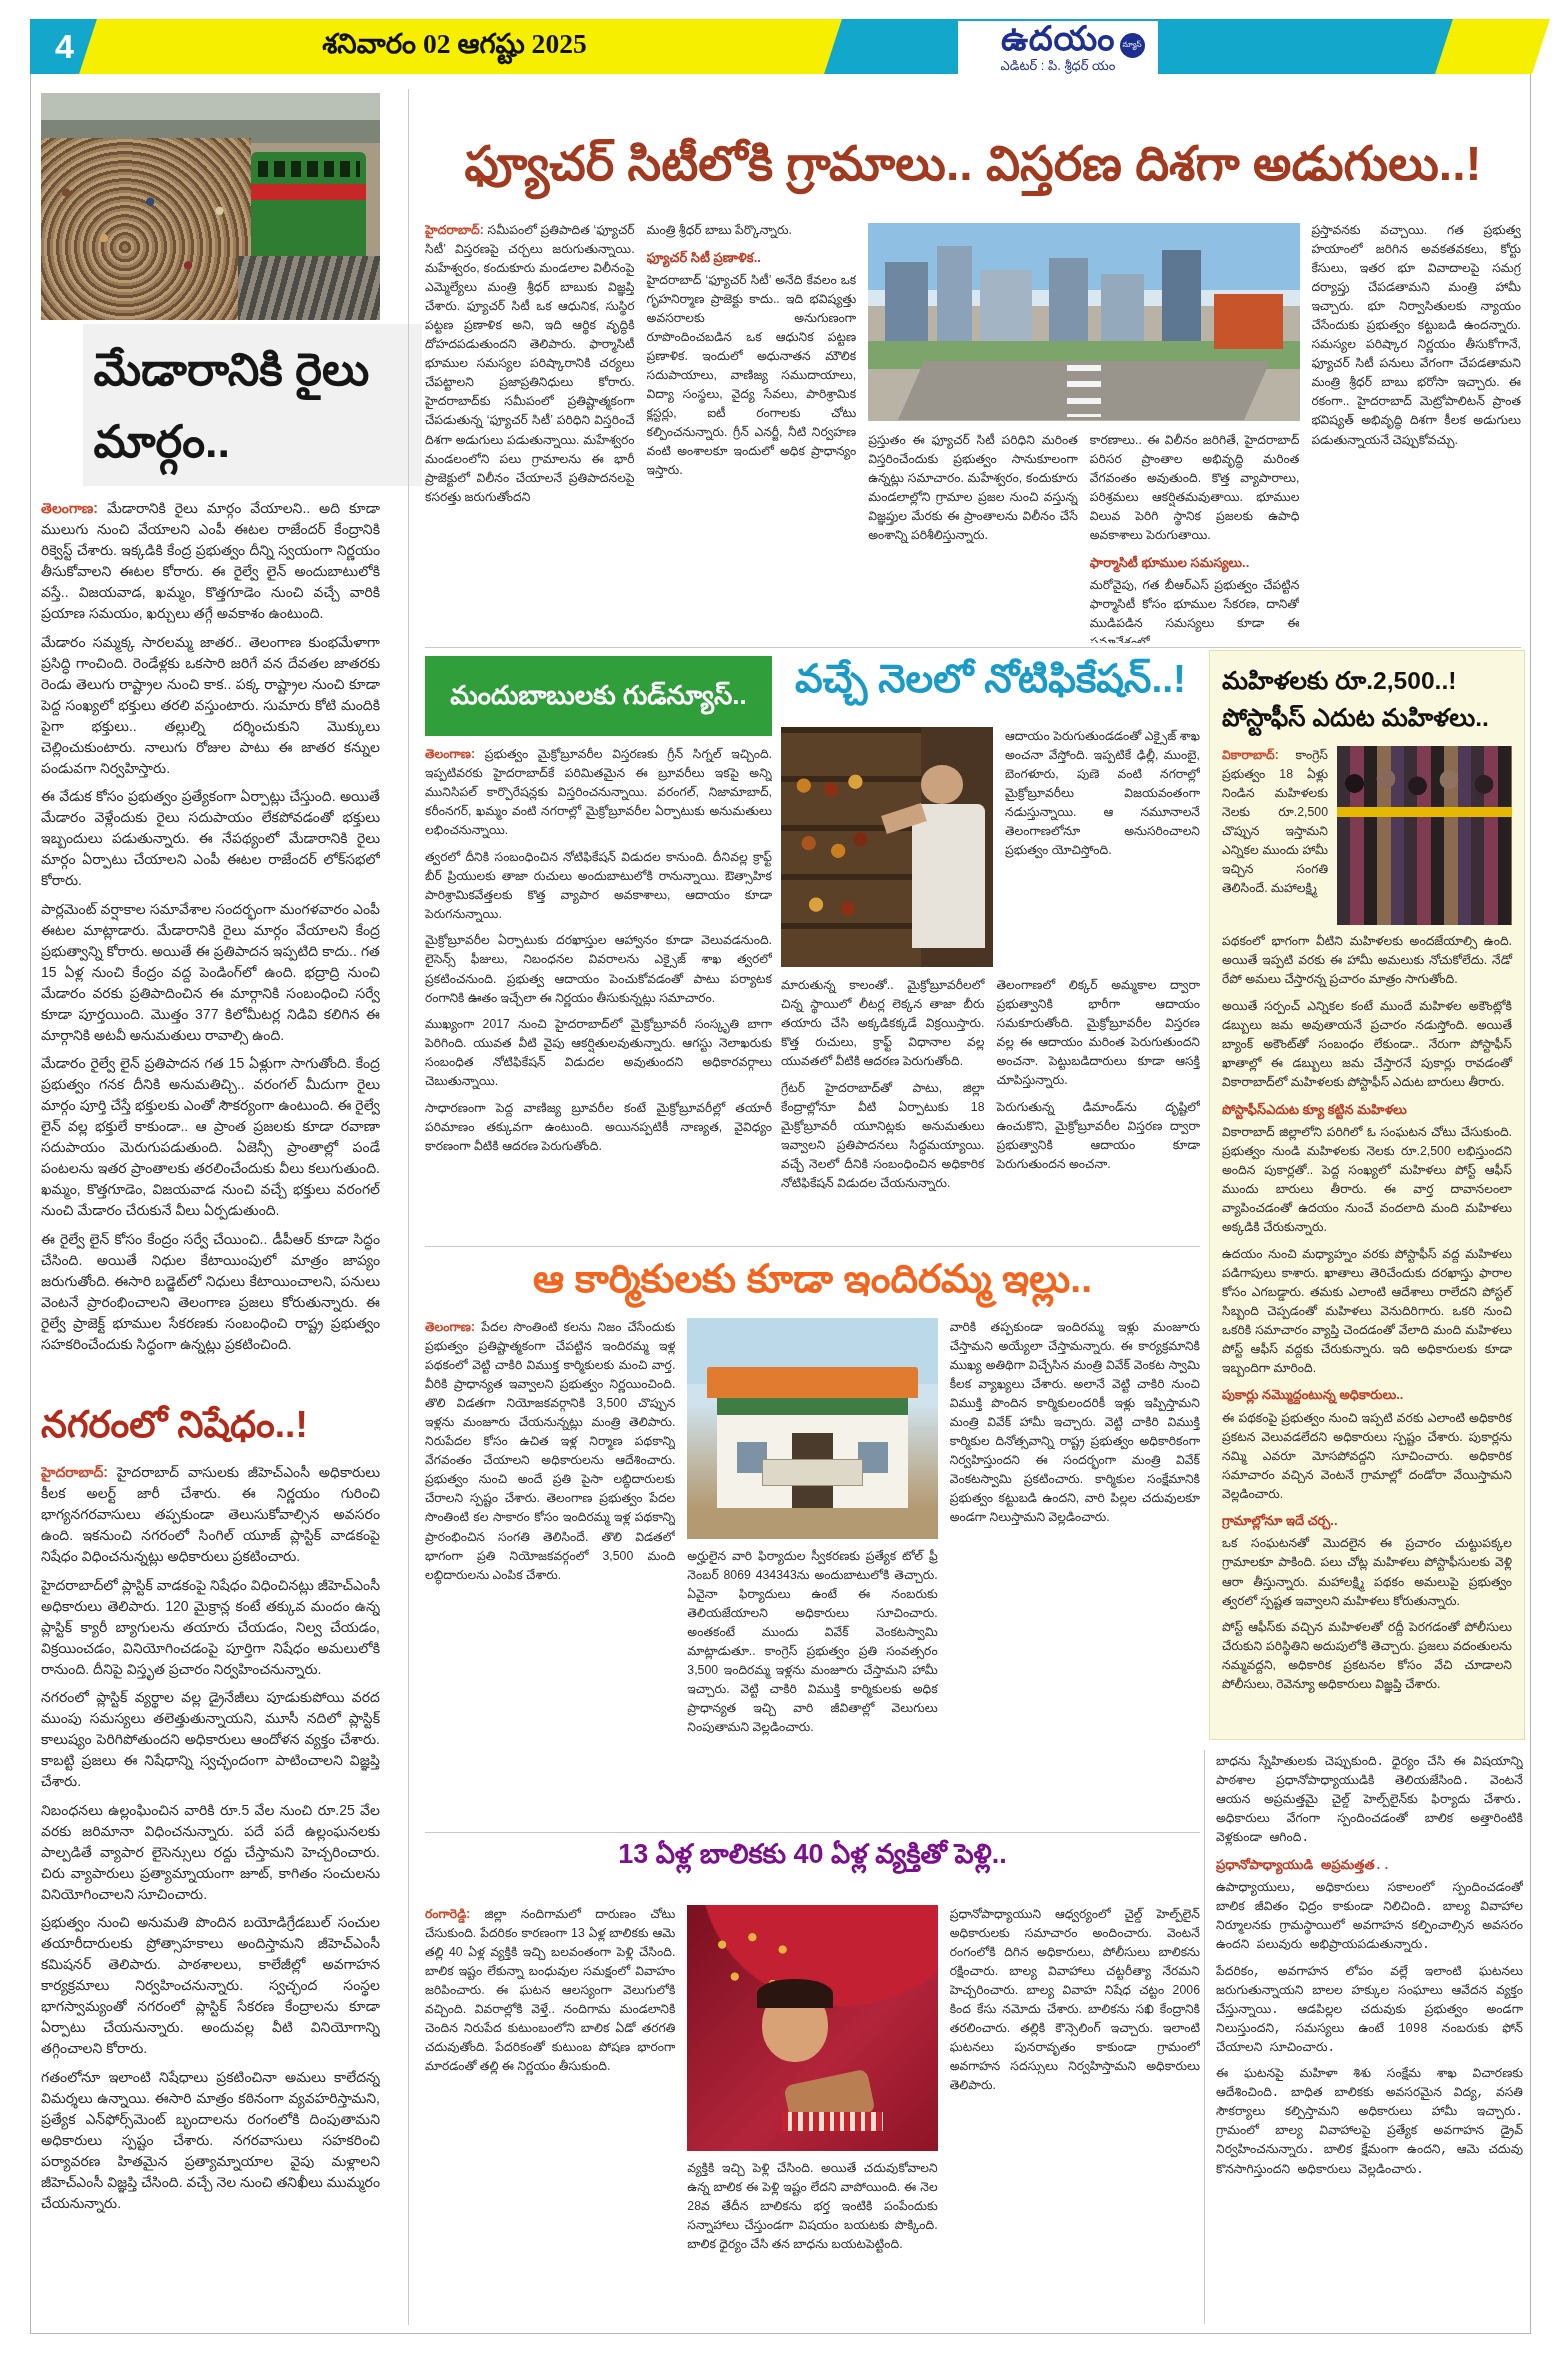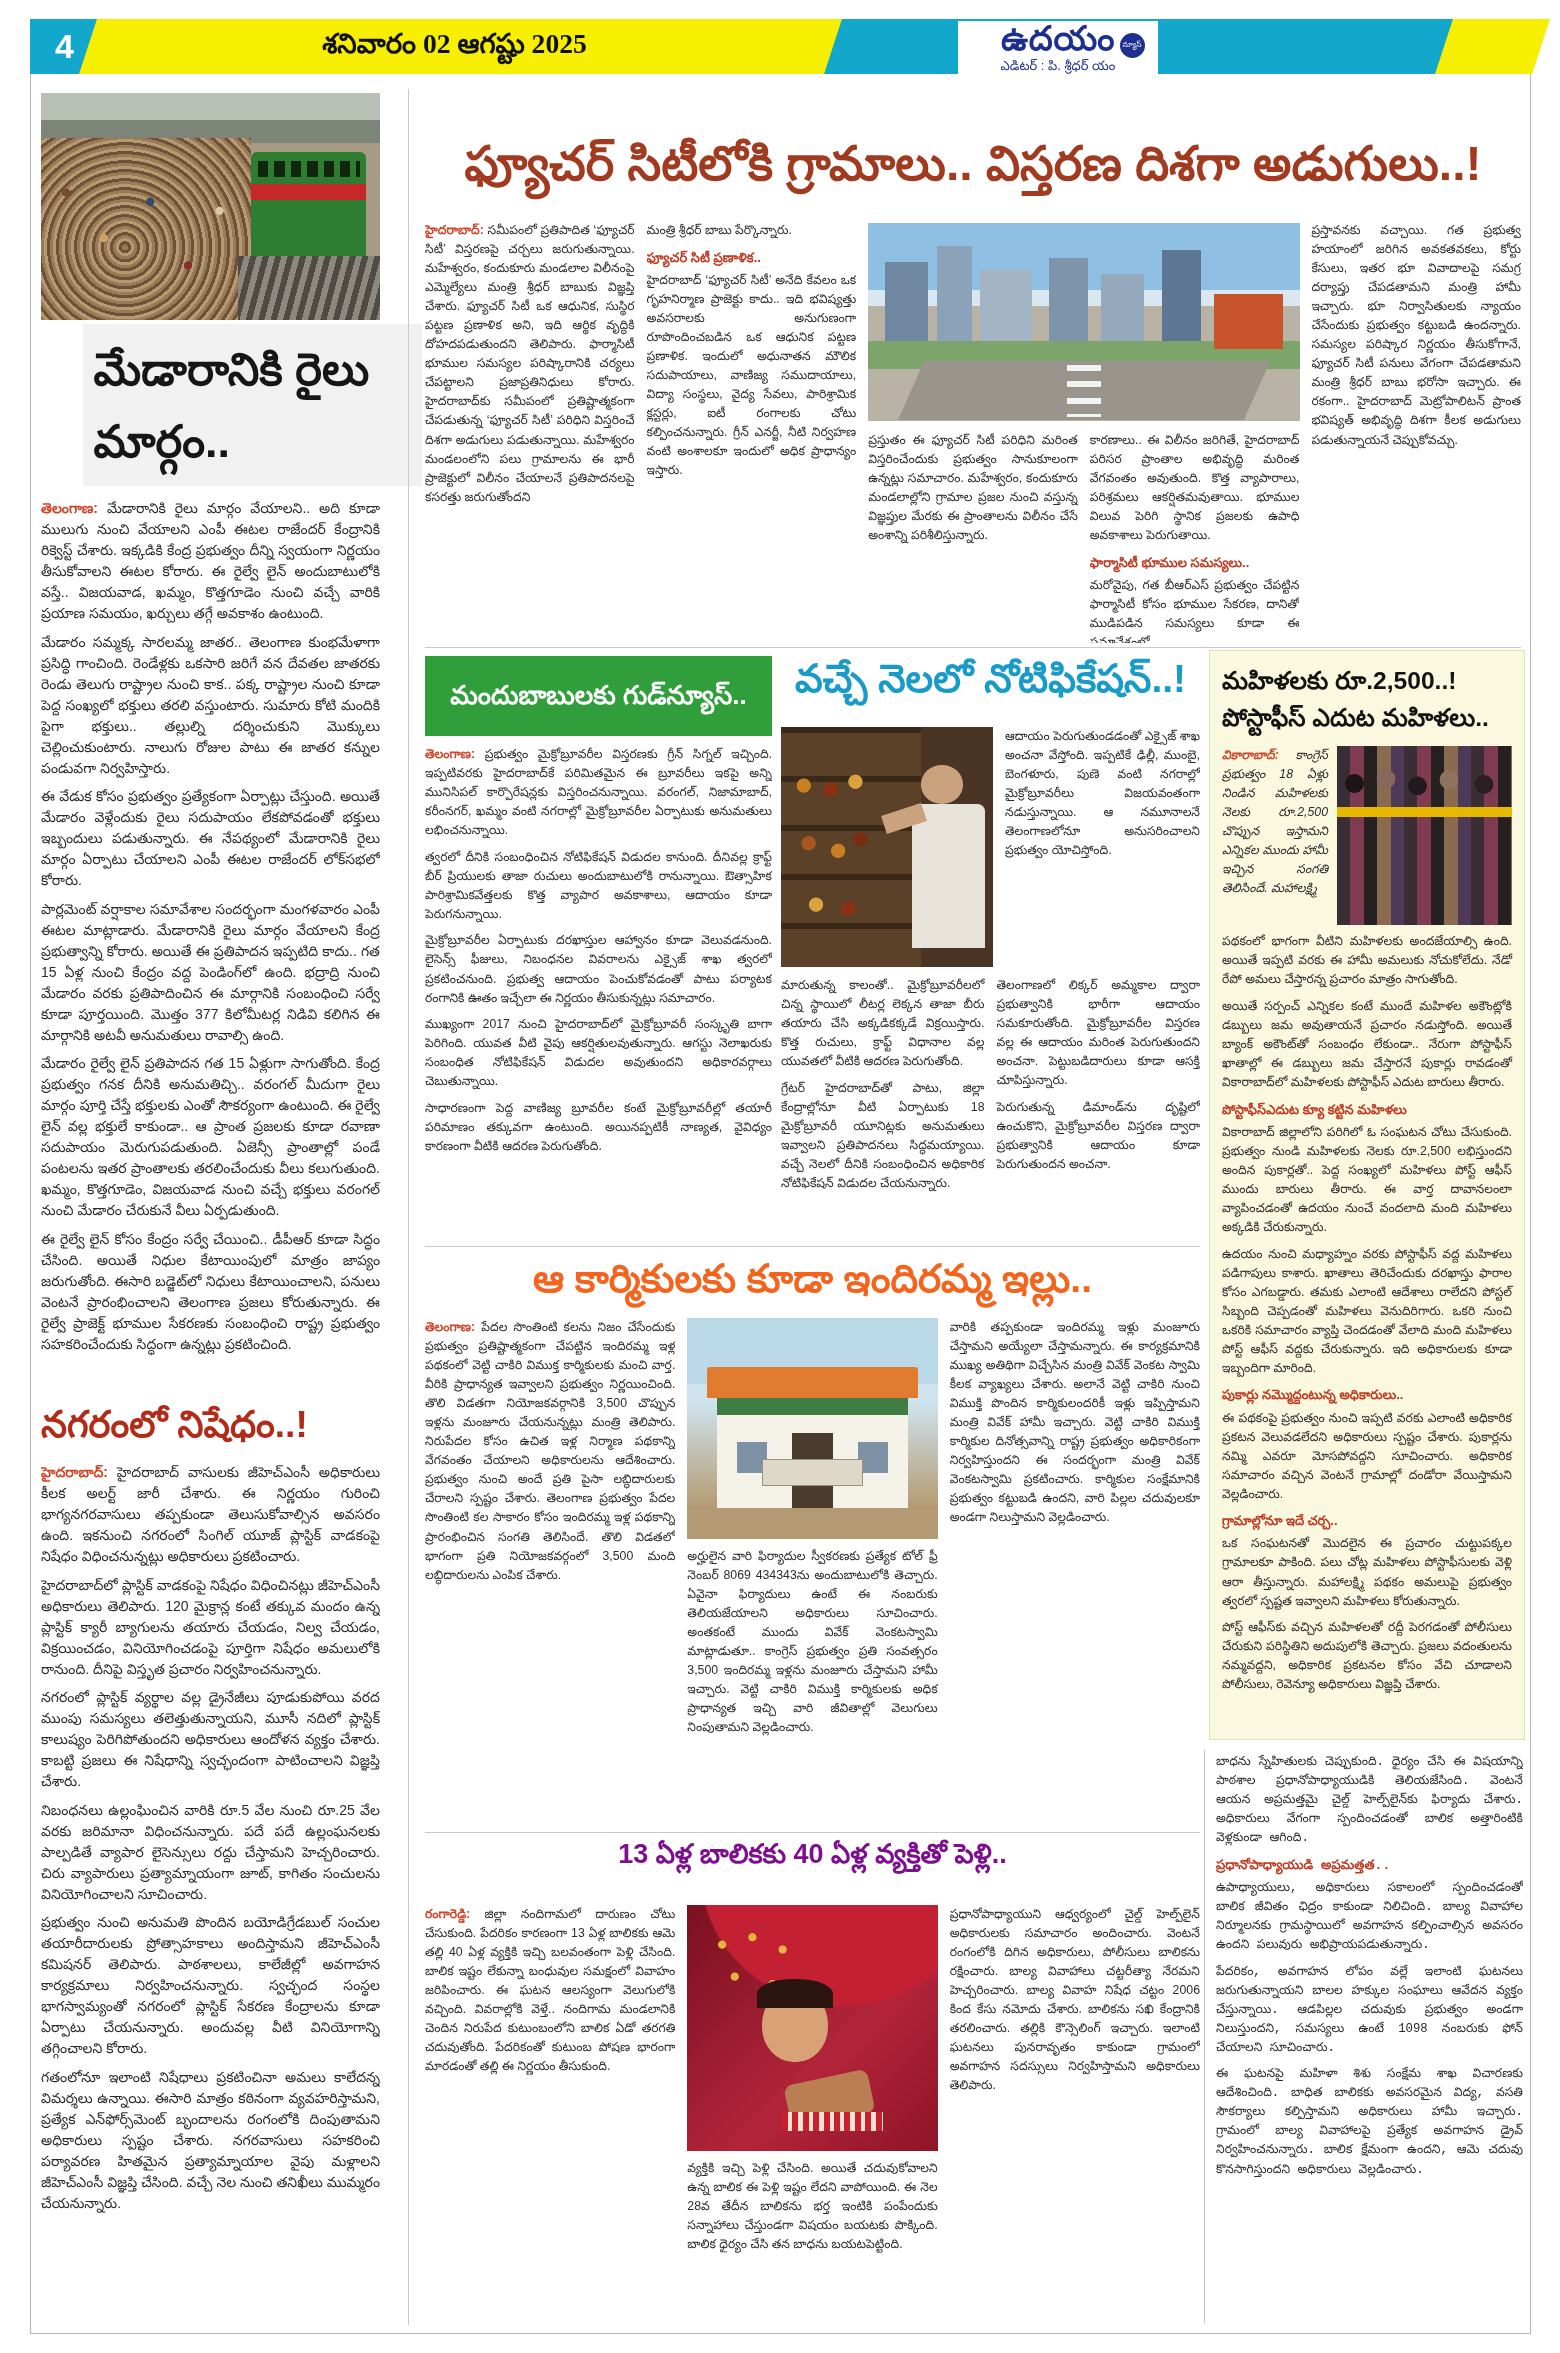--- a/index.html
+++ b/index.html
@@ -204,21 +204,21 @@
     <p>తెలంగాణలో లిక్కర్ అమ్మకాల ద్వారా ప్రభుత్వానికి భారీగా ఆదాయం సమకూరుతోంది. మైక్రోబ్రూవరీల విస్తరణ వల్ల ఈ ఆదాయం మరింత పెరుగుతుందని అంచనా. పెట్టుబడిదారులు కూడా ఆసక్తి చూపిస్తున్నారు.</p>
     <p>పెరుగుతున్న డిమాండ్‌ను దృష్టిలో ఉంచుకొని, మైక్రోబ్రూవరీల విస్తరణ ద్వారా ప్రభుత్వానికి ఆదాయం కూడా పెరుగుతుందన అంచనా.</p>
   </div>
 
   <div class="abs clip" id="yellowbox">
     <div id="yhead">
       <div>మహిళలకు రూ.2,500..!</div>
       <div>పోస్టాఫీస్ ఎదుట మహిళలు..</div>
     </div>
     <div style="display:flex; gap:9px;">
-      <div class="ybody" style="width:106px;flex:none;font-style:italic;">
+      <div class="ybody" style="width:106px;flex:none;">
         <span class="dateline">వికారాబాద్:</span>
         <span>కాంగ్రెస్ ప్రభుత్వం 18 ఏళ్లు నిండిన మహిళలకు నెలకు రూ.2,500 చొప్పున ఇస్తామని ఎన్నికల ముందు హామీ ఇచ్చిన సంగతి తెలిసిందే. మహాలక్ష్మి</span>
       </div>
       <div class="photo" style="position:relative;flex:1;height:179px;background:#6b5550;">
         <div class="ph-inner" style="left:0;top:0;width:100%;height:100%;background:repeating-linear-gradient(90deg,#3a2d35 0 13.4px,#7e3b52 13.4px 27px,#262020 27px 40px,#8b6b4f 40px 54px,#4e3a57 54px 67px);"></div>
         <div class="ph-inner" style="left:0;top:8%;width:100%;height:26%;background:
           radial-gradient(circle at 10% 50%, #1c1417 0 9px, transparent 9.7px),
           radial-gradient(circle at 28% 40%, #87685a 0 9px, transparent 9.7px),
           radial-gradient(circle at 46% 55%, #241a1e 0 9px, transparent 9.7px),
           radial-gradient(circle at 64% 42%, #8f7260 0 9px, transparent 9.7px),

